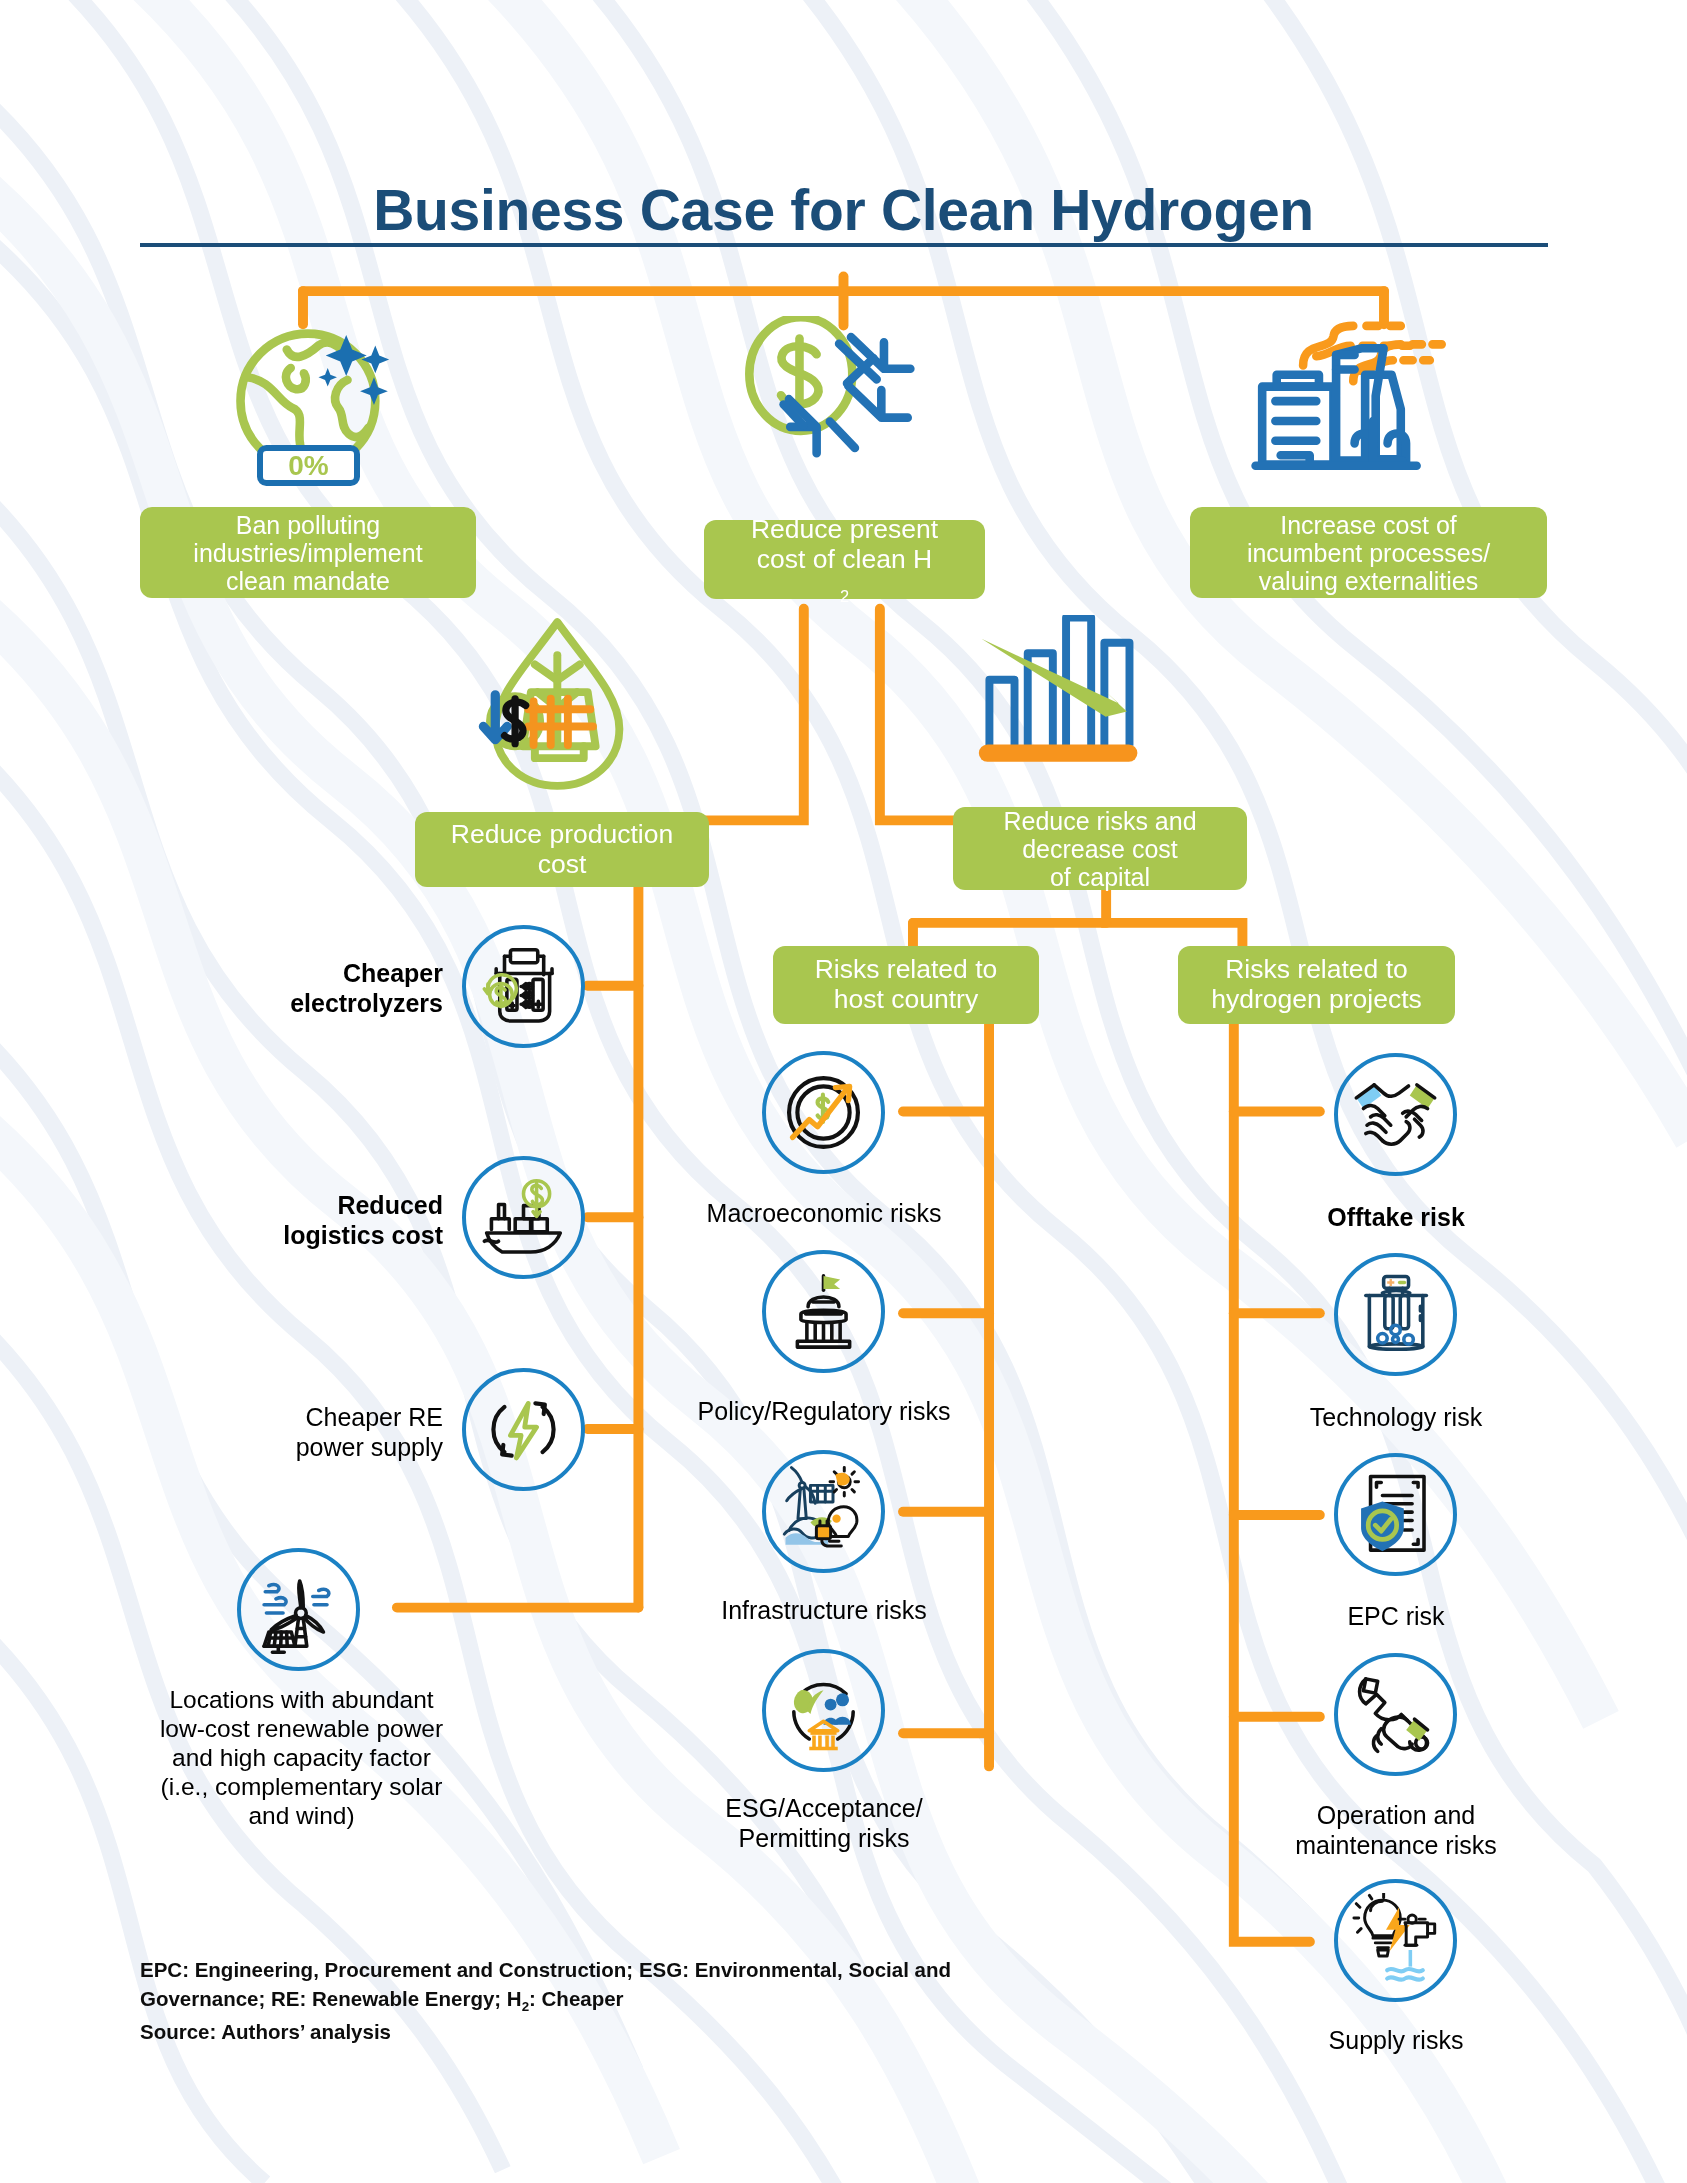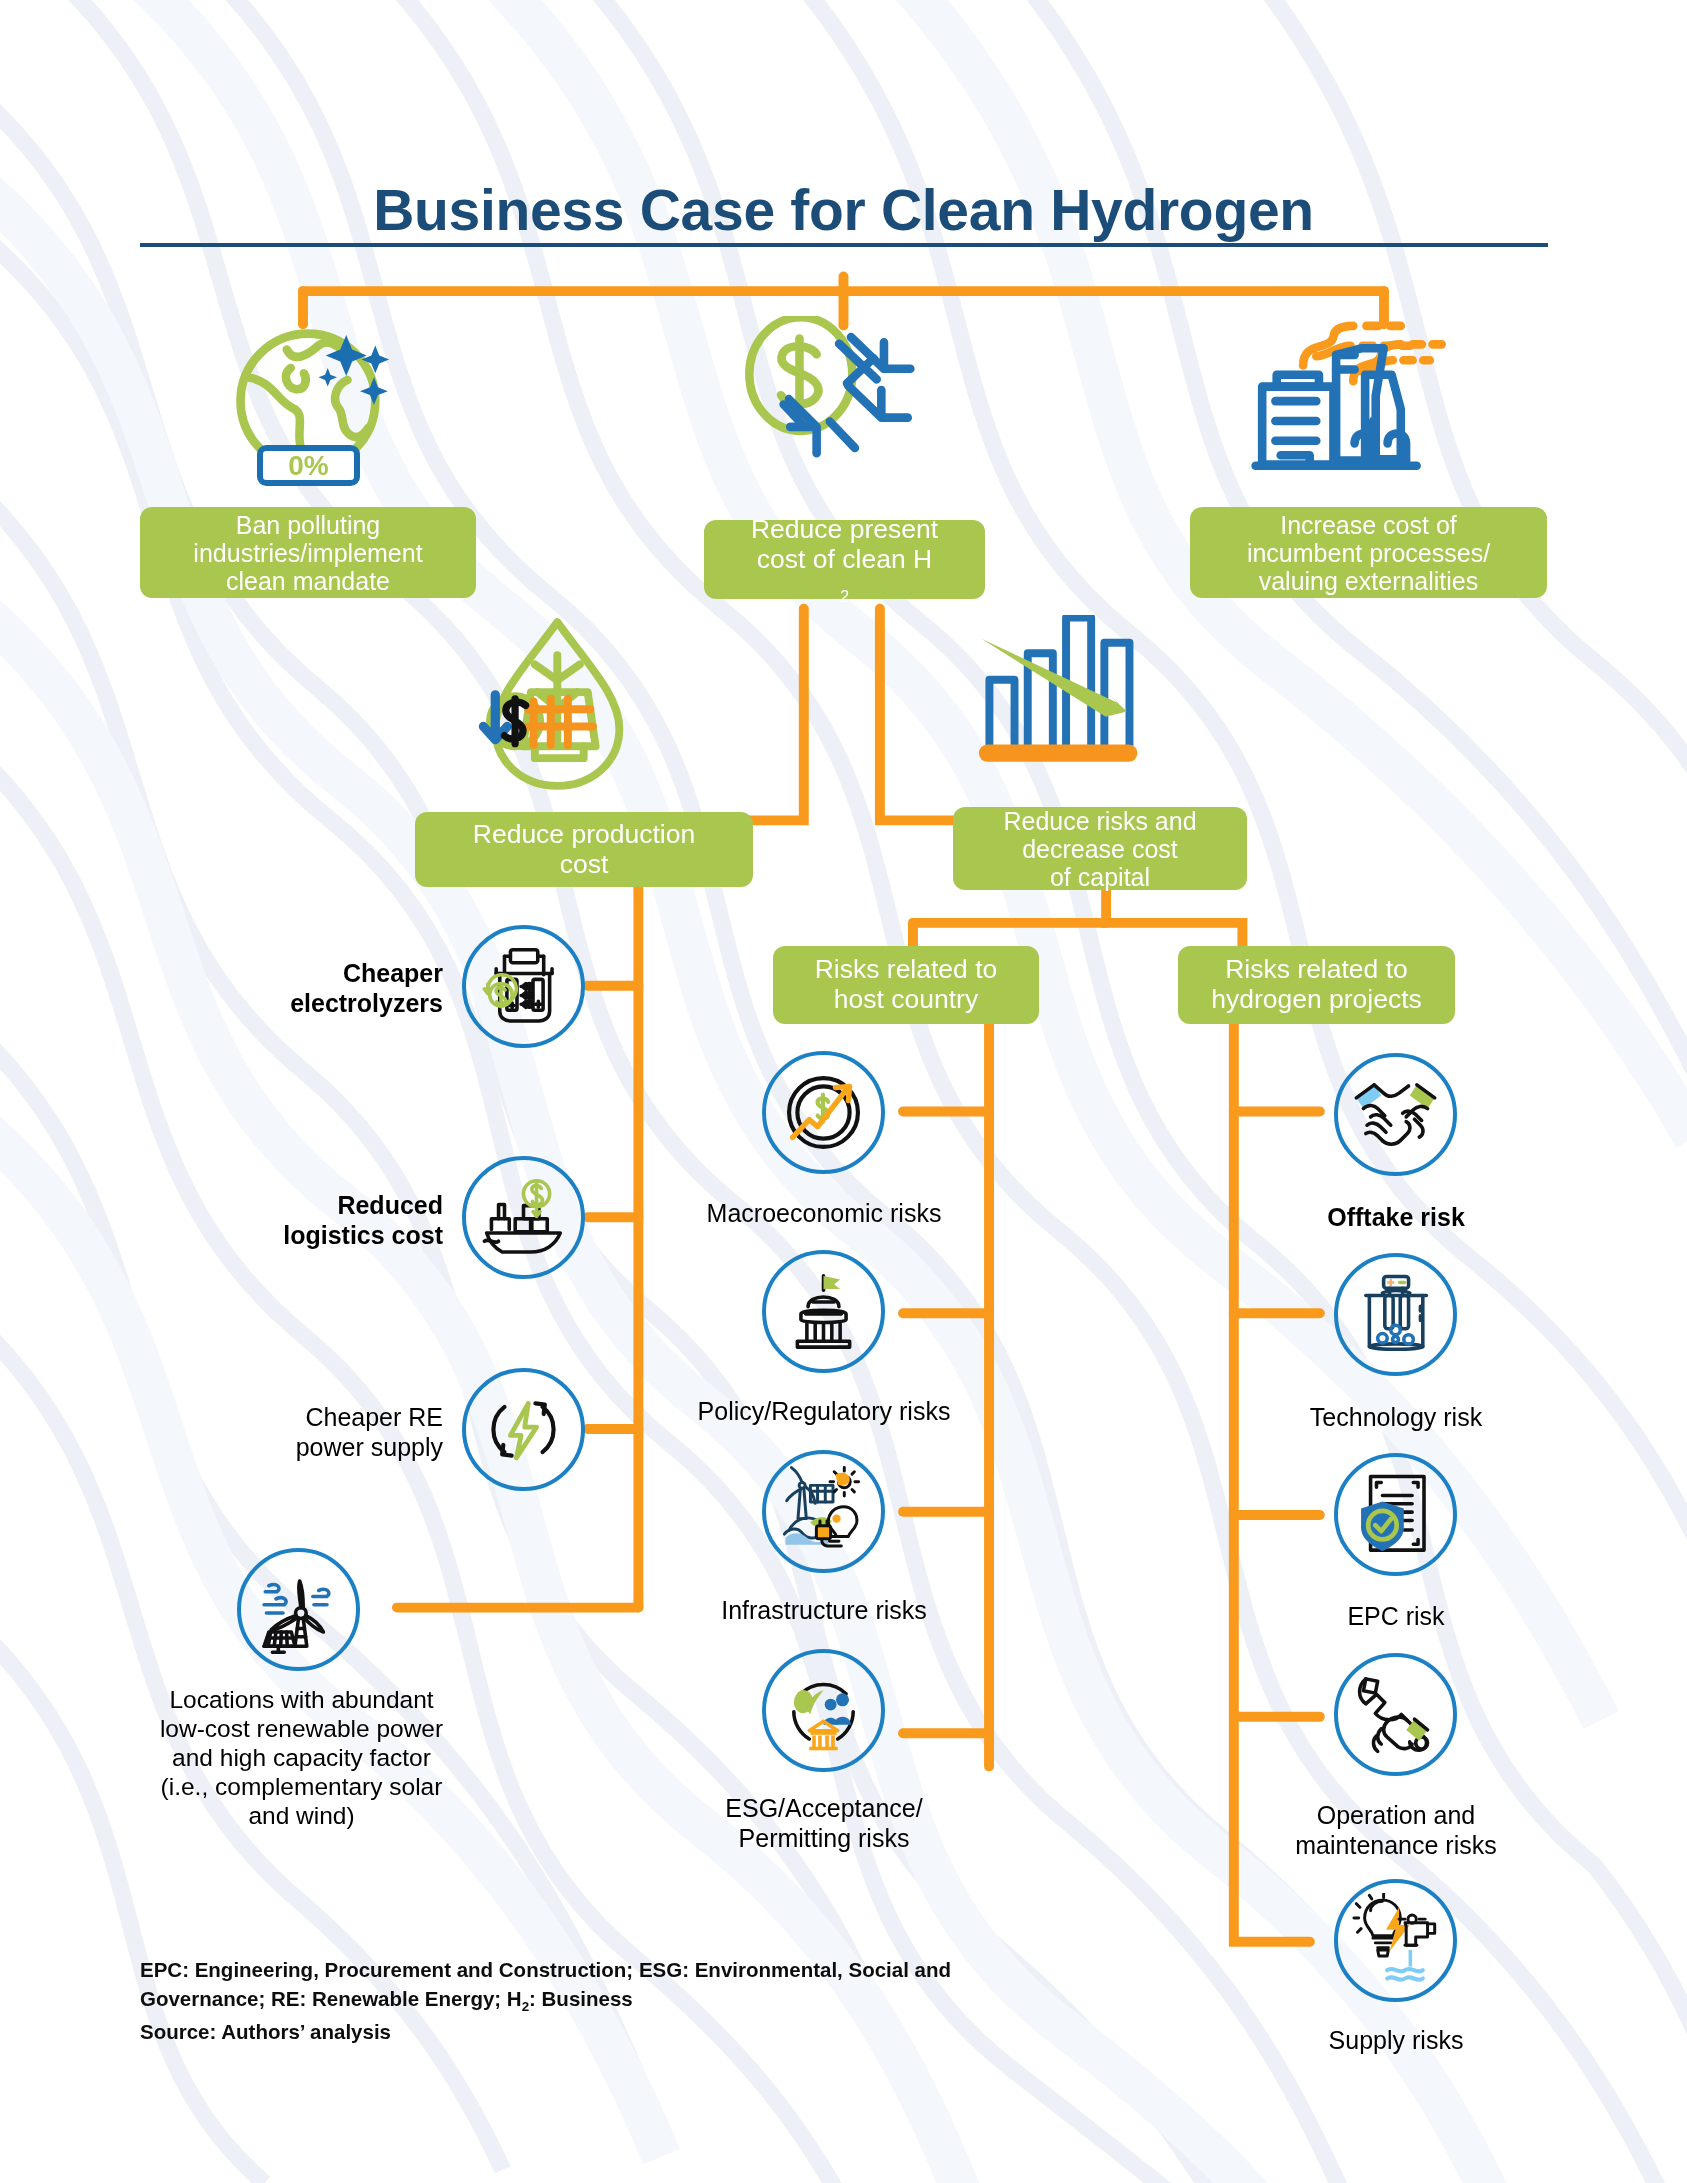--- a/index.html
+++ b/index.html
@@ -293,21 +293,21 @@
         <path d="M20 198 L20 98 L58 98 L58 198"></path>
         <path d="M78 198 L78 58 L116 58 L116 198"></path>
         <path d="M136 198 L136 4 L174 4 L174 198"></path>
         <path d="M194 198 L194 42 L232 42 L232 198"></path>
       </g>
       <path d="M8 36 L216 134 L196 116 L228 146 L196 154 Z" fill="#a9c64f"></path>
       <rect x="4" y="196" width="240" height="26" rx="13" fill="#f7941d"></rect>
     </svg>
   </div>
 
-  <div class="pill" style="left:415px; top:812px; width:338px; height:75px; font-size:26.5px;">
+  <div class="pill" style="left:415px; top:812px; width:294px; height:75px; font-size:26.5px;">
     <div>
       <span>Reduce production</span>
       <span>cost</span>
     </div>
   </div>
 
   <div class="pill" style="left:953px; top:807px; width:294px; height:83px; font-size:25px;">
     <div>
       <span>Reduce risks and</span>
       <span>decrease cost</span>
@@ -647,18 +647,18 @@
         <path d="M66 144 C 76 136, 86 152, 96 144 C 106 136, 116 152, 126 144"></path>
       </g>
     </svg>
   </div>
   <div class="caption" style="left:1237px; top:2026px; width:318px; font-size:25px; font-weight:500;">
     <div>Supply risks</div>
   </div>
 
   <div class="footnote">
     <div>EPC: Engineering, Procurement and Construction; ESG: Environmental, Social and</div>
-    <div><span>Governance; RE: Renewable Energy; H</span><sub>2</sub><span>: Business</span></div>
+    <div><span>Governance; RE: Renewable Energy; H</span><sub>2</sub><span>: Cheaper</span></div>
     <div>Source: Authors’ analysis</div>
   </div>
 
 </div>
 
 
 </body></html>

